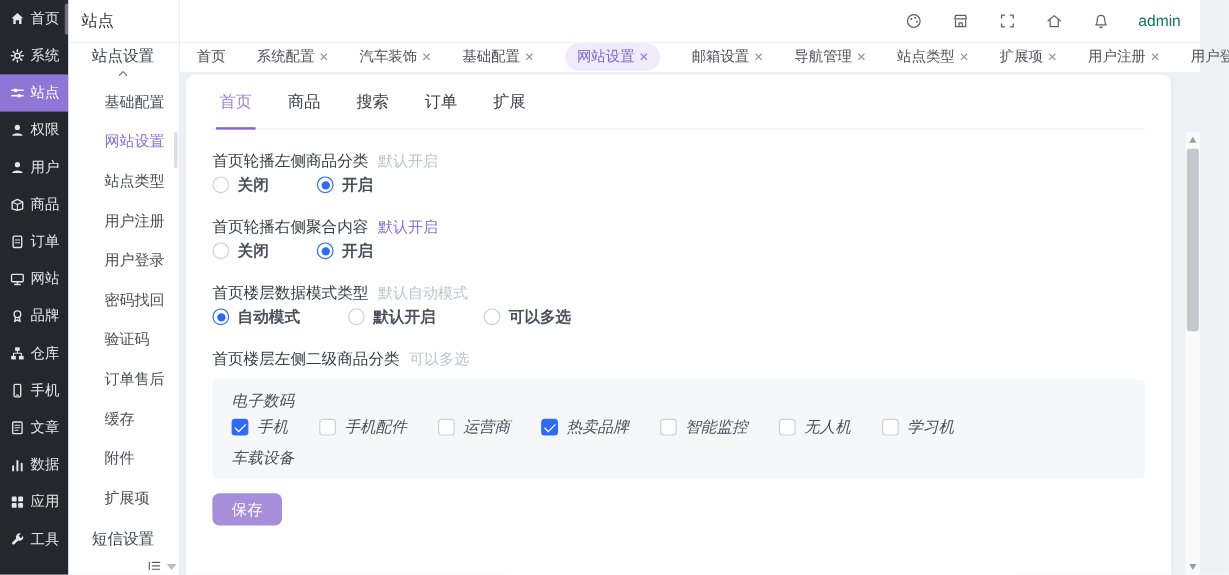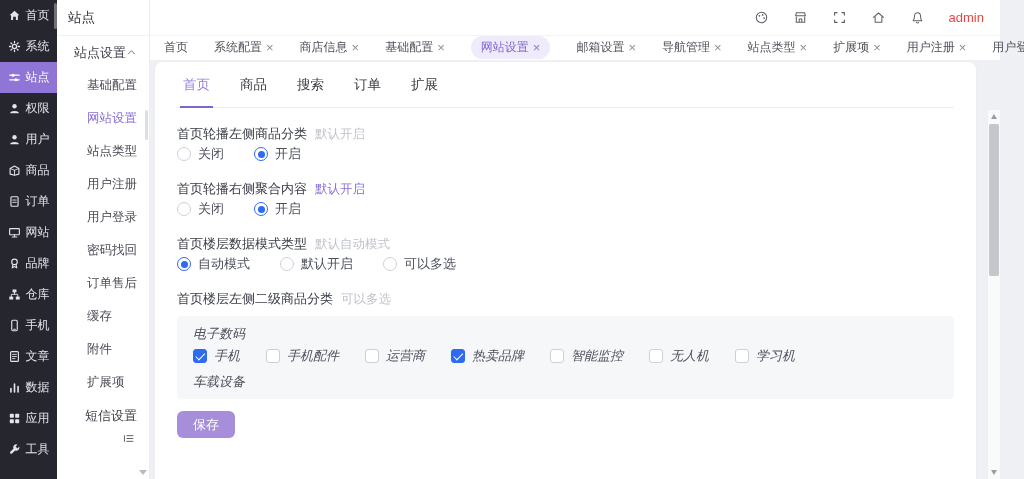--- a/index.html
+++ b/index.html
@@ -16,58 +16,58 @@
   .sidebar1 .s1-item{height:31px;display:flex;align-items:center;justify-content:center;gap:5px;
     color:#e4e4ec;font-size:12px;cursor:pointer;white-space:nowrap;}
   .sidebar1 .s1-item.active{background:var(--accent);color:#fff;}
   .sidebar1 .s1-icon{width:13px;height:13px;display:inline-flex;flex-shrink:0;}
   .sidebar1 .s1-icon svg{width:13px;height:13px;}
   .s1-scroll{position:absolute;right:0;top:3px;width:3px;height:26px;background:rgba(255,255,255,.35);border-radius:2px;}
 
   
   .sidebar2{width:93px;background:#fff;border-right:1px solid #ebedf0;flex-shrink:0;position:relative;font-size:13px;}
   .s2-title{height:36px;line-height:36px;padding-left:11px;color:#33343c;border-bottom:1px solid #f1f1f4;font-size:13.5px;}
-  .s2-group{height:33px;display:flex;align-items:center;justify-content:flex-end;
-    padding:0 12px 0 11px;color:#3f414b;cursor:pointer;}
+  .s2-group{height:33px;display:flex;align-items:center;justify-content:center;
+    padding:0 12px 0 11px;color:#3f414b;cursor:pointer;flex-direction:column;}
   .s2-group .chev{width:11px;height:11px;color:#6a6c76;display:inline-flex;}
   .s2-group .chev svg{width:11px;height:11px;}
   .s2-child{height:33px;line-height:33px;padding-left:30px;color:#4b4c56;font-size:12.5px;cursor:pointer;white-space:nowrap;}
   .s2-child.active{color:var(--accent-text);}
   .s2-foldrow{height:15px;display:flex;justify-content:flex-end;padding-right:14px;color:#5c5e66;}
   .s2-foldrow svg{width:13px;height:13px;}
   .s2-scroll{position:absolute;right:1px;top:110px;width:3px;height:30px;background:#dcdee3;border-radius:2px;}
   .s2-arr{position:absolute;right:2px;bottom:4px;width:0;height:0;border-left:4px solid transparent;border-right:4px solid transparent;border-top:5px solid #b9bbc2;}
 
   
   .main{flex:1;min-width:0;display:flex;flex-direction:column;position:relative;}
   .header{height:36px;background:#fff;border-bottom:1px solid #f3f3f6;display:flex;align-items:center;
     justify-content:flex-end;gap:24px;padding-right:16px;color:#5d6066;}
   .h-icon{width:15px;height:15px;display:inline-flex;cursor:pointer;}
   .h-icon svg{width:15px;height:15px;}
-  .admin{font-size:13px;color:#ef4444;cursor:pointer;}
+  .admin{font-size:13px;color:#0f766e;cursor:pointer;}
 
   .tabrow{height:24px;background:#fff;display:flex;align-items:center;gap:26px;padding:0 14px 2px 14px;}
   .ttab{display:inline-flex;align-items:center;gap:4px;font-size:12px;color:#50515a;cursor:pointer;white-space:nowrap;}
   .ttab .x{font-size:13px;color:#8d8e97;line-height:1;}
   .ttab.active{background:var(--pill-bg);color:#7e66d2;border-radius:12px;padding:3px 10px;}
   .ttab.active .x{color:#8d75d8;}
 
   .content-bg{flex:1;background:var(--page-bg);position:relative;}
   .card{position:absolute;left:5px;right:24px;top:2px;bottom:-8px;background:#fff;
     border-radius:8px 8px 0 0;box-shadow:0 1px 3px rgba(0,0,0,.04);padding:0 22px;overflow:hidden;}
 
   .ctabs{display:flex;gap:24px;border-bottom:1px solid #edeef2;padding:14px 3px 0;}
   .ctab{padding:0 3px 12px;font-size:13.5px;color:#3b3c44;cursor:pointer;}
   .ctab.active{color:#9a82dd;border-bottom:2px solid #8065d2;margin-bottom:-1px;}
 
   .field{margin-top:17px;}
   .f-label{height:18px;line-height:18px;font-size:13px;color:#383b44;}
   .f-hint{margin-left:8px;font-size:12.5px;color:var(--muted);}
   .f-hint.accent{color:var(--accent-text);}
-  .opts{margin-top:2px;height:18px;display:flex;align-items:center;gap:30px;}
+  .opts{margin-top:2px;height:18px;display:flex;align-items:center;gap:40px;font-weight:bold;}
   .opt{display:inline-flex;align-items:center;gap:7px;font-size:13px;color:#4c505c;cursor:pointer;}
 
   .radio{width:14px;height:14px;border:1px solid #ccd0d9;border-radius:50%;background:#fff;position:relative;flex-shrink:0;}
   .radio.checked{border:1.5px solid var(--blue);}
   .radio.checked::after{content:"";position:absolute;left:50%;top:50%;width:7px;height:7px;margin:-3.5px 0 0 -3.5px;
     border-radius:50%;background:var(--blue);}
 
   .cbox{width:14px;height:14px;border:1px solid #ccd0d9;border-radius:3px;background:#fff;position:relative;flex-shrink:0;}
   .cbox.checked{background:var(--blue);border-color:var(--blue);}
   .cbox.checked::after{content:"";position:absolute;left:4.2px;top:1.6px;width:4px;height:7.5px;
@@ -247,20 +247,21 @@
               <path d="m3.5 10 4.5-4.6L12.5 10"></path>
             </svg>
           </span>
         </div>
         <div class="s2-child">基础配置</div>
         <div class="s2-child active">网站设置</div>
         <div class="s2-child">站点类型</div>
         <div class="s2-child">用户注册</div>
         <div class="s2-child">用户登录</div>
         <div class="s2-child">密码找回</div>
+        <div class="s2-child">验证码</div>
         <div class="s2-child">订单售后</div>
         <div class="s2-child">缓存</div>
         <div class="s2-child">附件</div>
         <div class="s2-child">扩展项</div>
         <div class="s2-group">
           <span>短信设置</span>
         </div>
         <div class="s2-foldrow">
           <span class=""><svg viewBox="0 0 16 16" fill="none" stroke="currentColor" stroke-width="1.2" stroke-linecap="round" stroke-linejoin="round">
               <path d="M6 4.5h7.5M6 8h7.5M6 11.5h7.5M3 4.5v7"></path>
@@ -308,21 +309,21 @@
 
     <div class="tabrow" id="tabrow">
         <span class="ttab">
           <span>首页</span>
         </span>
         <span class="ttab">
           <span>系统配置</span>
           <span class="x">×</span>
         </span>
         <span class="ttab">
-          <span>商店信息</span>
+          <span>汽车装饰</span>
           <span class="x">×</span>
         </span>
         <span class="ttab">
           <span>基础配置</span>
           <span class="x">×</span>
         </span>
         <span class="ttab active">
           <span>网站设置</span>
           <span class="x">×</span>
         </span>

